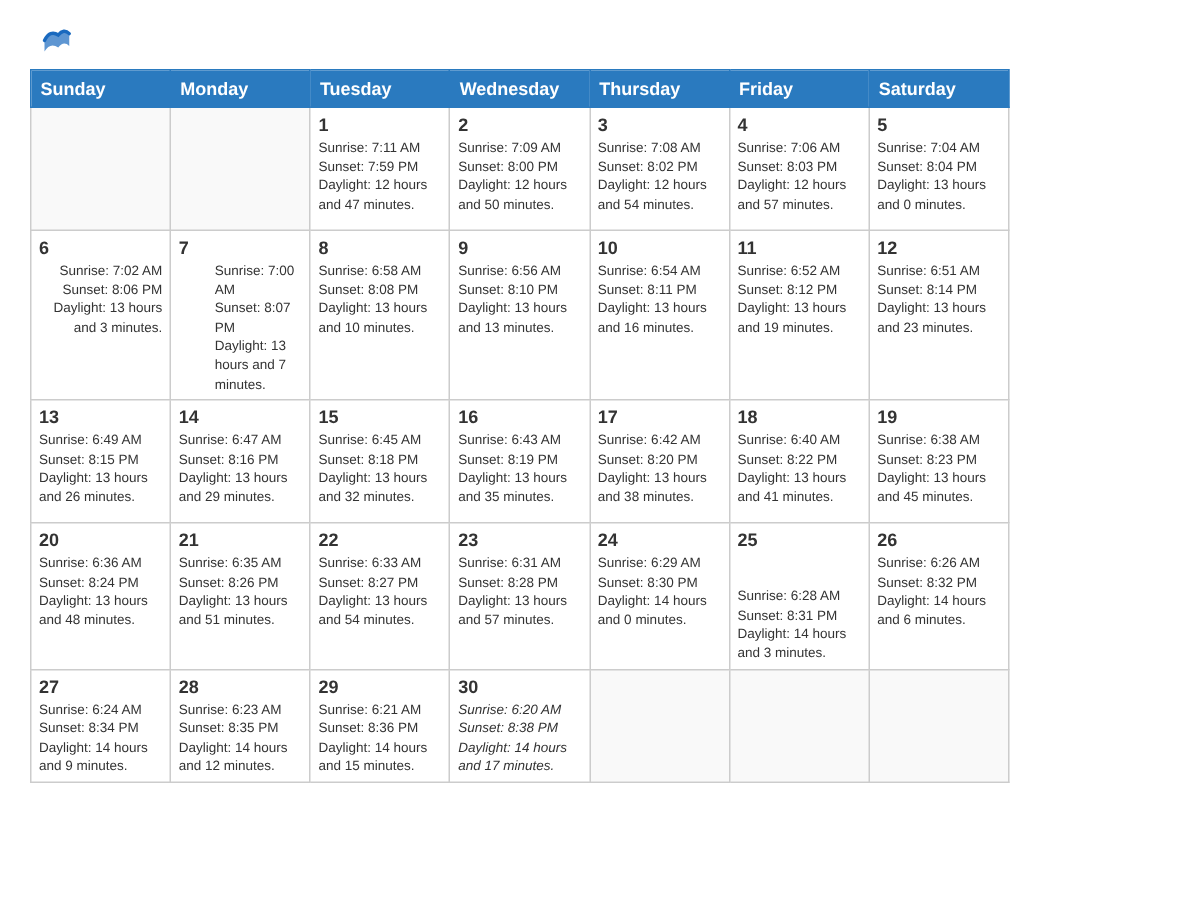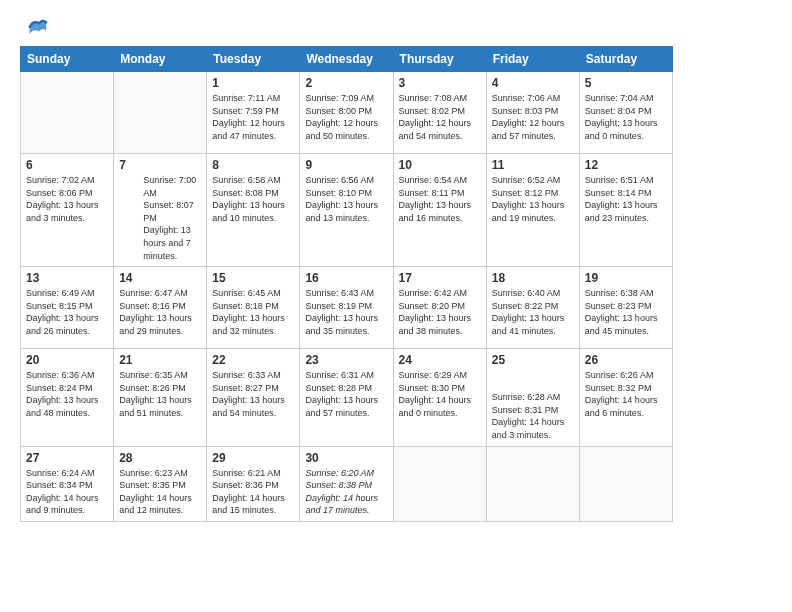--- a/index.html
+++ b/index.html
@@ -152,21 +152,21 @@
           <td>
             <span class="day-num">5</span>
             <div class="day-info" style="white-space: pre-line;">Sunrise: 7:04 AM
 Sunset: 8:04 PM
 Daylight: 13 hours and 0 minutes.</div>
           </td>
         </tr>
         <tr>
           <td>
             <span class="day-num">6</span>
-            <div class="day-info" style="white-space: pre-line;">Sunrise: 7:02 AM
+            <div class="day-info" style="white-space: pre-line; text-align: right;">Sunrise: 7:02 AM
 Sunset: 8:06 PM
 Daylight: 13 hours and 3 minutes.</div>
           </td>
           <td>
             <span class="day-num">7</span>
             <div class="day-info" style="white-space: pre-line; margin-left: 24px;">Sunrise: 7:00 AM
 Sunset: 8:07 PM
 Daylight: 13 hours and 7 minutes.</div>
           </td>
           <td>

